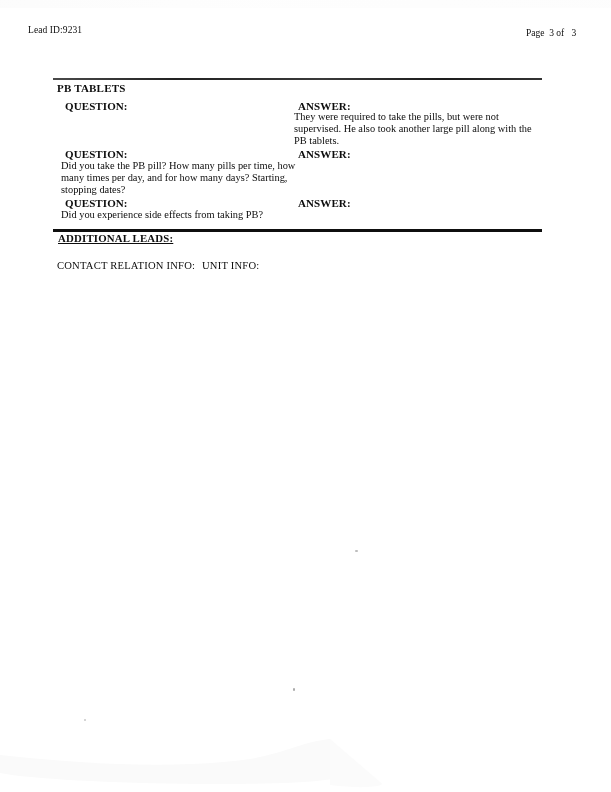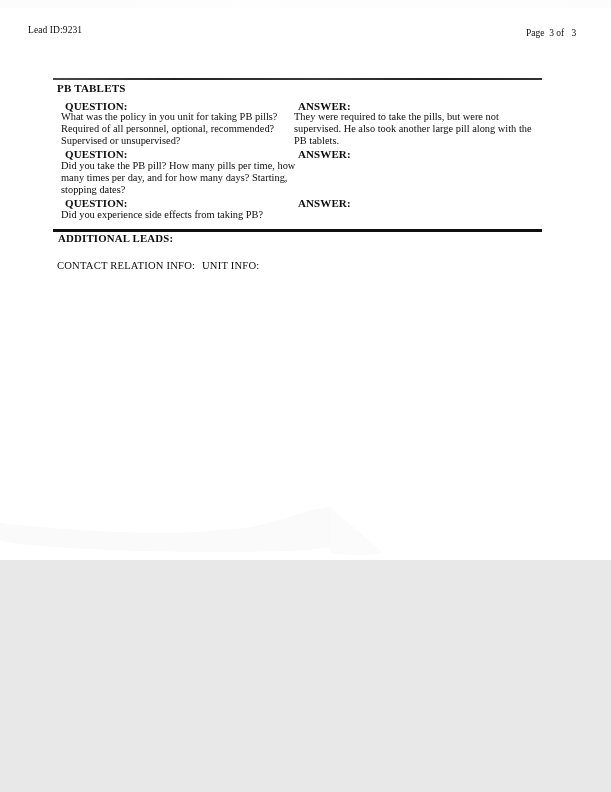--- a/index.html
+++ b/index.html
@@ -1,34 +1,34 @@
 <!DOCTYPE html>
 <html><head>
 <meta charset="utf-8">
 <style>
   html,body{margin:0;padding:0;background:#e8e8e8;}
   .page{
-    position:relative;width:611px;height:560px;background:#ffffff;
+    position:relative;width:611px;height:792px;background:#ffffff;
     font-family:"Liberation Serif","DejaVu Serif",serif;color:#0d0d0d;
     overflow:hidden;margin:0 auto;
   }
   .hdr-left{position:absolute;left:28px;top:25px;font-size:9.5px;letter-spacing:.1px;}
   .hdr-right{position:absolute;left:526px;top:28px;font-size:9.5px;white-space:pre;}
   .rule{position:absolute;left:53px;width:489px;}
   .rule-thin{top:78px;height:1.6px;background:linear-gradient(90deg,#4a4a4a,#222 25%,#3a3a3a 55%,#1c1c1c 80%,#333);}
   .rule-thick{top:229px;height:2.8px;background:#0f0f0f;}
   .sec-title{position:absolute;left:57px;top:82px;font-size:11px;font-weight:bold;letter-spacing:.2px;}
   .qa-label{position:absolute;font-size:11px;font-weight:bold;letter-spacing:.1px;}
   .qa-text{position:absolute;font-size:10.4px;line-height:12px;white-space:pre-line;}
   .col-q-label{left:65px;}  .col-q-text{left:61px;width:242px;}
   .col-a-label{left:298px;} .col-a-text{left:294px;width:258px;}
   .row1-label{top:100px;} .row1-text{top:111px;}
   .row2-label{top:148px;} .row2-text{top:160px;}
   .row3-label{top:197px;} .row3-text{top:209px;}
-  .addl-title{position:absolute;left:58px;top:232px;font-size:10.8px;font-weight:bold;letter-spacing:.2px;}
+  .addl-title{position:absolute;left:58px;top:232px;font-size:10.8px;font-weight:bold;letter-spacing:.2px;text-decoration:underline;}
   .info-line{position:absolute;top:244px;font-size:10.6px;letter-spacing:.2px;margin-top:16px;}
   .contact-info{left:57px;} .unit-info{left:202px;}
   .speck{position:absolute;background:#bdbdbd;border-radius:1px;}
   .speck1{left:355px;top:550px;width:3px;height:2px;}
   .speck2{left:293px;top:688px;width:2px;height:3px;background:#ababab;}
   .speck3{left:84px;top:719px;width:2px;height:2px;background:#c7c7c7;}
   .smudge{position:absolute;left:0;bottom:0;width:611px;height:55px;}
   .top-band{position:absolute;left:0;top:0;width:611px;height:8px;
     background:linear-gradient(90deg,#fbfbfb, #fdfdfd 40%, #fcfcfc);opacity:.8;}
 </style>
@@ -40,23 +40,20 @@
   <div class="top-band"></div>
 
   <div class="hdr-left">Lead ID:9231</div>
   <div class="hdr-right">Page  3 of   3</div>
 
   <div class="rule rule-thin"></div>
 
   <div class="sec-title">PB TABLETS</div>
 
   <div class="qa-label col-q-label row1-label">QUESTION:</div>
-  <div class="qa-text col-q-text row1-text">What was the policy in you unit for taking PB pills?
-Required of all personnel, optional, recommended?
-Supervised or unsupervised?</div>
   <div class="qa-label col-a-label row1-label">ANSWER:</div>
   <div class="qa-text col-a-text row1-text">They were required to take the pills, but were not
 supervised.  He also took another large pill along with the
 PB tablets.</div>
 
   <div class="qa-label col-q-label row2-label">QUESTION:</div>
   <div class="qa-text col-q-text row2-text">Did you take the PB pill?  How many pills per time, how
 many times per day, and for how many days?  Starting,
 stopping dates?</div>
   <div class="qa-label col-a-label row2-label">ANSWER:</div>

